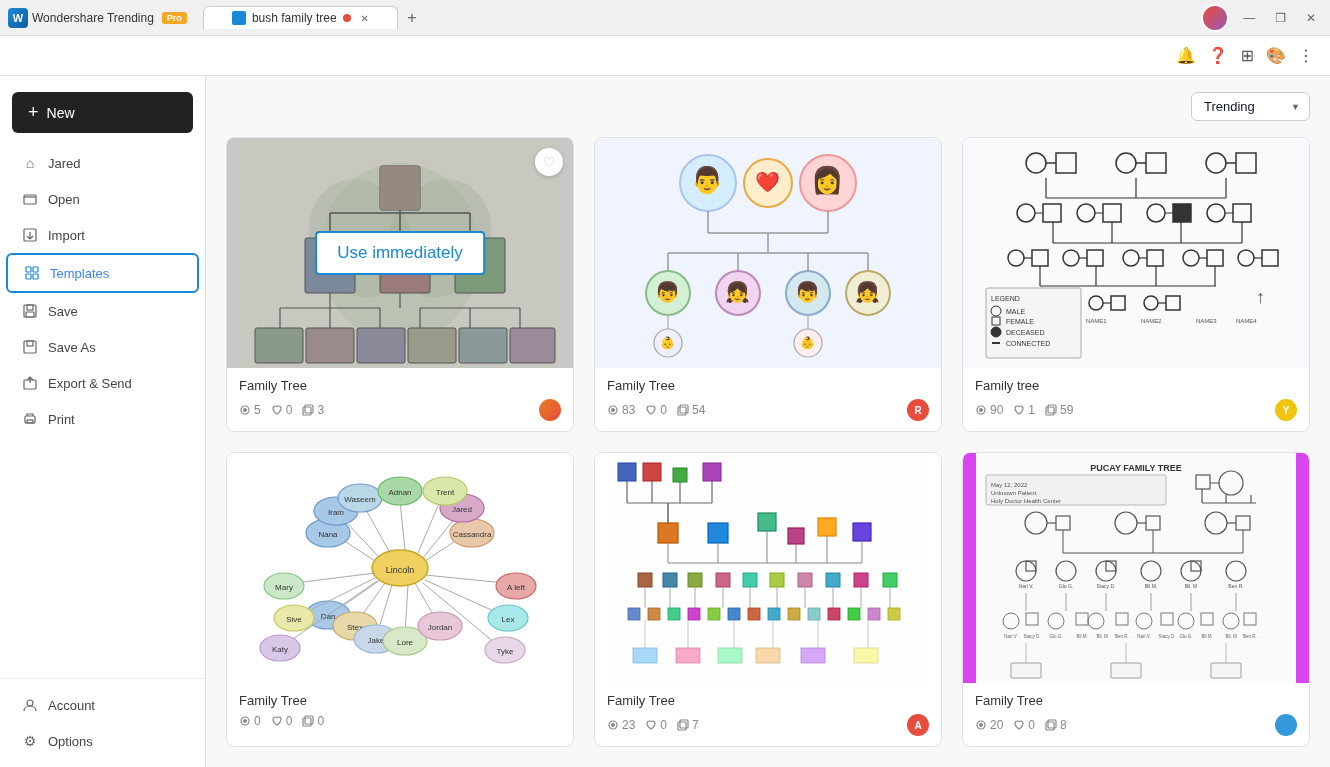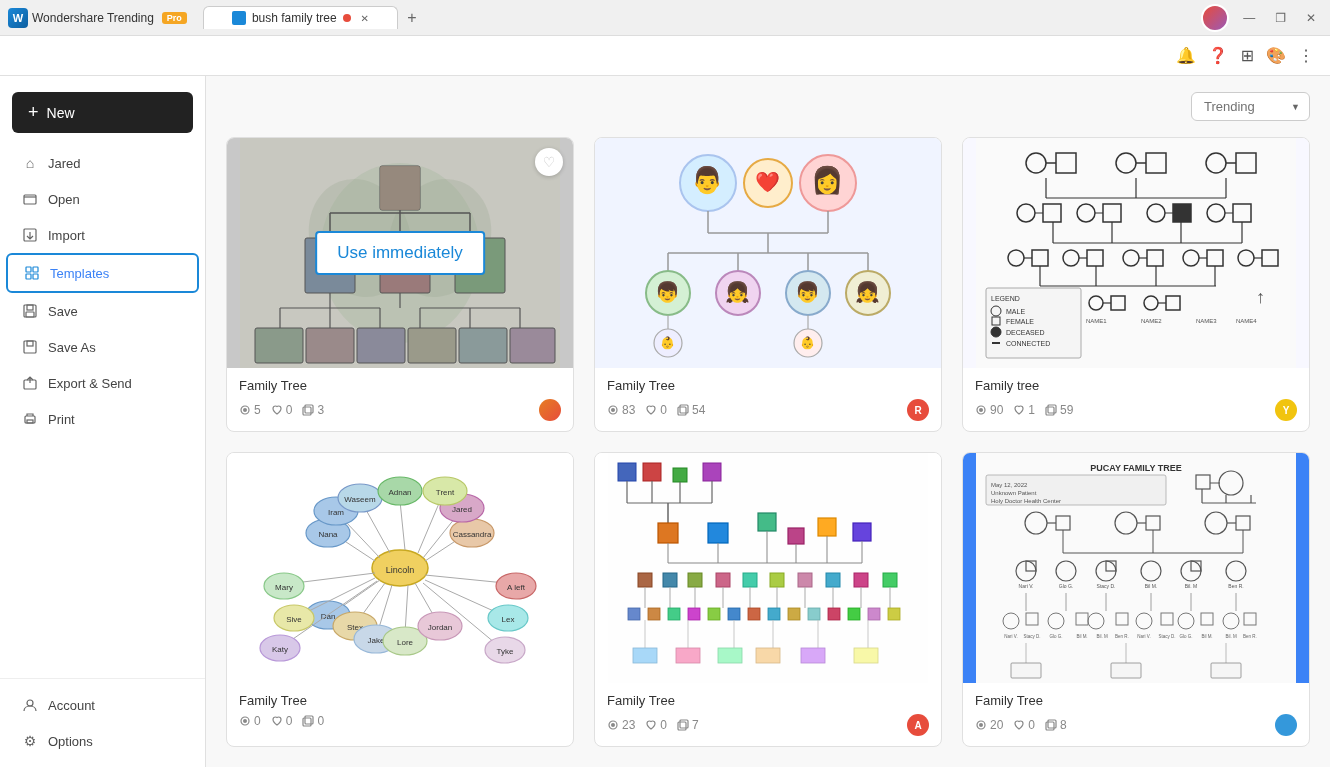--- a/index.html
+++ b/index.html
@@ -121,21 +121,21 @@
       overflow-y: auto;
       padding: 16px 20px;
     }
     .content-header {
       display: flex; justify-content: flex-end; align-items: center;
       margin-bottom: 16px;
     }
     .sort-dropdown {
       background: white; border: 1px solid #ccc; border-radius: 6px;
       padding: 6px 28px 6px 12px;
-      font-size: 13px; color: #737373;
+      font-size: 13px; color: #0f172a;
       cursor: pointer; position: relative;
       appearance: none;
       -webkit-appearance: none;
     }
     .sort-wrapper { position: relative; display: inline-block; }
     .sort-wrapper::after {
       content: '▼';
       font-size: 9px; color: #666;
       position: absolute; right: 10px; top: 50%; transform: translateY(-50%);
       pointer-events: none;
@@ -832,21 +832,21 @@
                   <rect x="3" y="1" width="8" height="8" rx="1" stroke="#888" stroke-width="1.2" fill="none"></rect>
                 </svg>
               7
             </span>
             <div style="width:22px;height:22px;border-radius:50%;background:#e74c3c;margin-left:auto;display:flex;align-items:center;justify-content:center;color:white;font-size:10px;font-weight:bold;">A</div>
           </div>
         </div>
       </div>
 
       <div class="template-card">
-        <div class="card-thumb" style="background:#3b82f6;align-items:flex-end;">
+        <div class="card-thumb" style="background:#d946ef;align-items:flex-end;">
           <svg width="100%" height="100%" viewBox="0 0 320 230" xmlns="http://www.w3.org/2000/svg">
             <rect width="320" height="230" fill="#fafafa"></rect>
 
             <text x="160" y="18" text-anchor="middle" font-size="9" font-weight="bold" fill="#333">PUCAY FAMILY TREE</text>
             <rect x="10" y="22" width="180" height="30" rx="2" stroke="#aaa" stroke-width="0.8" fill="#f0f0f0"></rect>
             <text x="15" y="34" font-size="6" fill="#555">May 12, 2022</text>
             <text x="15" y="42" font-size="6" fill="#555">Unknown Patient</text>
             <text x="15" y="50" font-size="6" fill="#555">Holy Doctor Health Center</text>
 
             <circle cx="255" cy="30" r="12" stroke="#555" stroke-width="1.2" fill="none"></circle>

